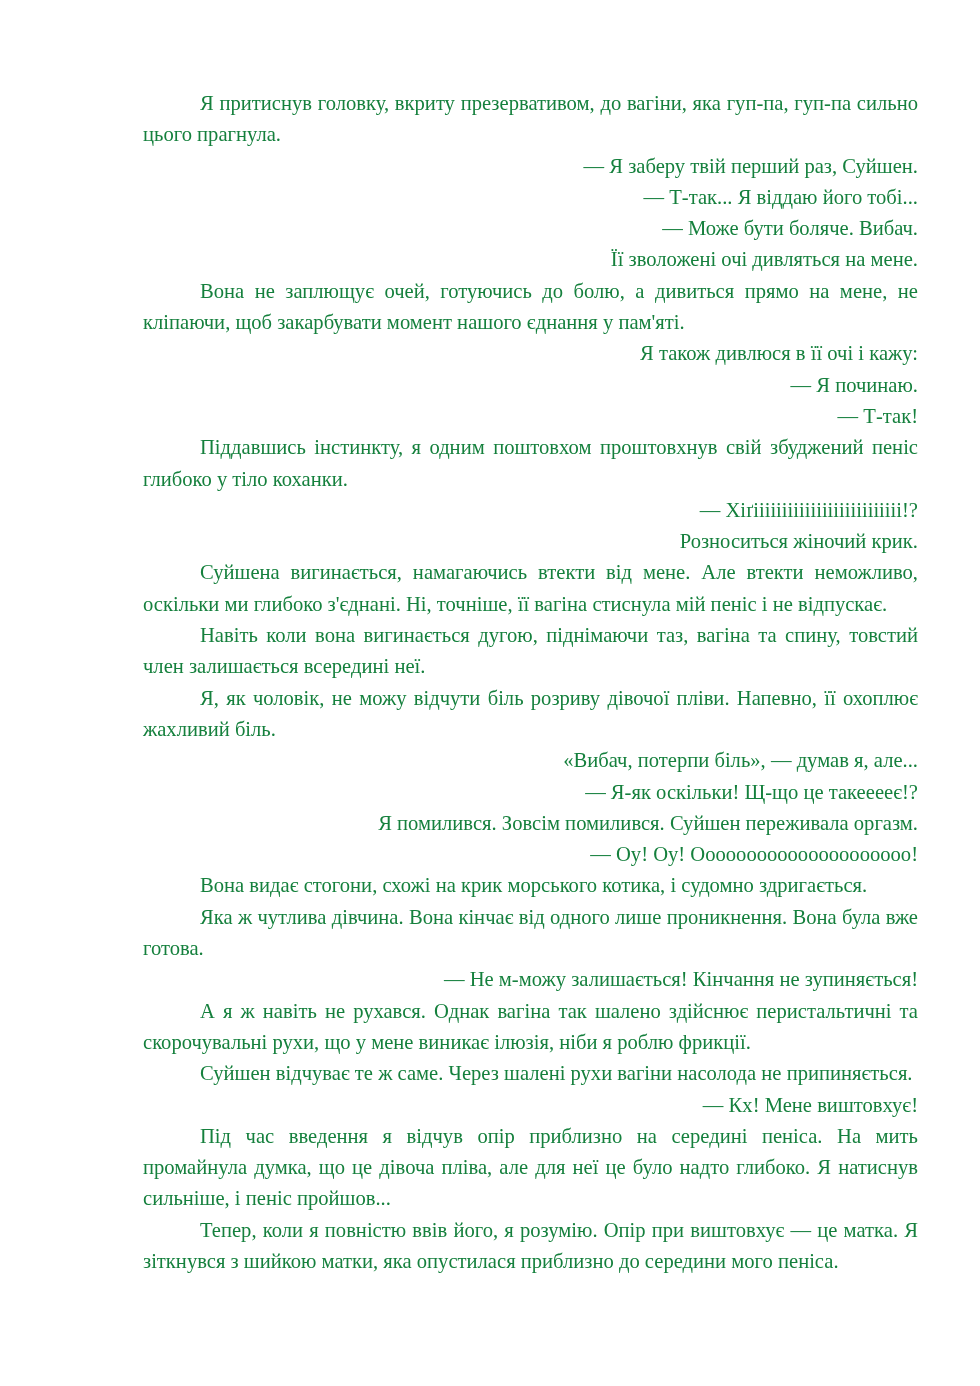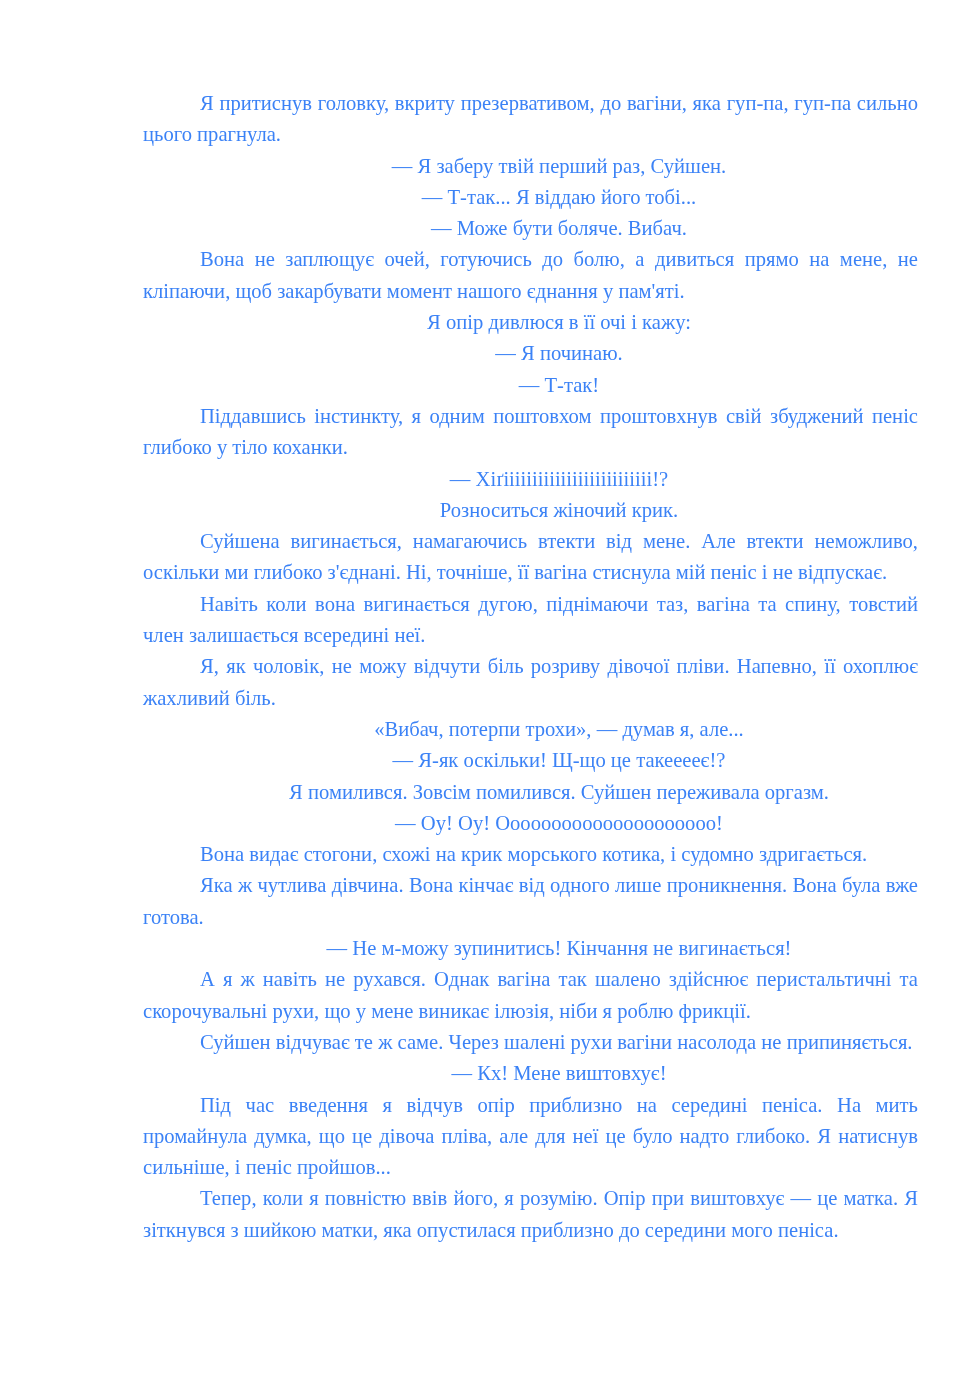--- a/index.html
+++ b/index.html
@@ -23,71 +23,72 @@
     position: absolute;
     left: 143px;
     top: 88px;
     width: 775px;
     font-size: 20.6px;
     line-height: 31.3px;
     text-align: justify;
     text-justify: inter-word;
     -webkit-hyphens: none;
     hyphens: none;
-    color: #3b82f6;
+    color: #15803d;
   }
   p.para {
     margin: 0;
     padding: 0;
     text-indent: 57px;
     text-align: justify;
     font-size: 20.6px;
     line-height: 31.3px;
     white-space: normal;
   }
   
   p.para.nojust {
-    text-align: center;
+    text-align: right;
   }
   b.bold-word {
     font-weight: normal;
   }
   .dash-line {
     text-indent: 57px;
   }
 </style>
 </head>
 <body>
 
 <div class="page">
   <div class="text-block">
 
     <p class="para">Я притиснув головку, вкриту презервативом, до вагіни, яка гуп-па, гуп-па сильно цього прагнула.</p>
     <p class="para nojust dash-line">— Я заберу твій перший раз, Суйшен.</p>
     <p class="para nojust dash-line">— Т-так... Я віддаю його тобі...</p>
     <p class="para nojust dash-line">— Може бути боляче. Вибач.</p>
+    <p class="para nojust">Її зволожені очі дивляться на мене.</p>
     <p class="para">Вона не заплющує очей, готуючись до болю, а дивиться прямо на мене, не кліпаючи, щоб закарбувати момент нашого єднання у пам'яті.</p>
-    <p class="para nojust">Я опір дивлюся в її очі і кажу:</p>
+    <p class="para nojust">Я також дивлюся в її очі і кажу:</p>
     <p class="para nojust dash-line">— Я починаю.</p>
     <p class="para nojust dash-line">— Т-так!</p>
 
     <p class="para"><span>Піддавшись інстинкту, я одним поштовхом проштовхнув свій збуджений пеніс глибоко у тіло </span><b class="bold-word">коханки</b><span>.</span></p>
 
     <p class="para nojust dash-line">— Хіґіііііііііііііііііііііііііі!?</p>
     <p class="para nojust">Розноситься жіночий крик.</p>
     <p class="para">Суйшена вигинається, намагаючись втекти від мене. Але втекти неможливо, оскільки ми глибоко з'єднані. Ні, точніше, її вагіна стиснула мій пеніс і не відпускає.</p>
     <p class="para">Навіть коли вона вигинається дугою, піднімаючи таз, вагіна та спину, товстий член залишається всередині неї.</p>
     <p class="para">Я, як чоловік, не можу відчути біль розриву дівочої пліви. Напевно, її охоплює жахливий біль.</p>
-    <p class="para nojust">«Вибач, потерпи трохи», — думав я, але...</p>
+    <p class="para nojust">«Вибач, потерпи біль», — думав я, але...</p>
     <p class="para nojust dash-line">— Я-як оскільки! Щ-що це такееееє!?</p>
     <p class="para nojust">Я помилився. Зовсім помилився. Суйшен переживала оргазм.</p>
     <p class="para nojust dash-line">— Оу! Оу! Ооооооооооооооооооооо!</p>
     <p class="para">Вона видає стогони, схожі на крик морського котика, і судомно здригається.</p>
     <p class="para">Яка ж чутлива дівчина. Вона кінчає від одного лише проникнення. Вона була вже готова.</p>
-    <p class="para nojust dash-line">— Не м-можу зупинитись! Кінчання не вигинається!</p>
+    <p class="para nojust dash-line">— Не м-можу залишається! Кінчання не зупиняється!</p>
     <p class="para">А я ж навіть не рухався. Однак вагіна так шалено здійснює перистальтичні та скорочувальні рухи, що у мене виникає ілюзія, ніби я роблю фрикції.</p>
     <p class="para">Суйшен відчуває те ж саме. Через шалені рухи вагіни насолода не припиняється.</p>
     <p class="para nojust dash-line">— Кх! Мене виштовхує!</p>
     <p class="para">Під час введення я відчув опір приблизно на середині пеніса. На мить промайнула думка, що це дівоча пліва, але для неї це було надто глибоко. Я натиснув сильніше, і пеніс пройшов...</p>
     <p class="para">Тепер, коли я повністю ввів його, я розумію. Опір при виштовхує — це матка. Я зіткнувся з шийкою матки, яка опустилася приблизно до середини мого пеніса.</p>
 
   </div>
 </div>
 
 </body></html>

